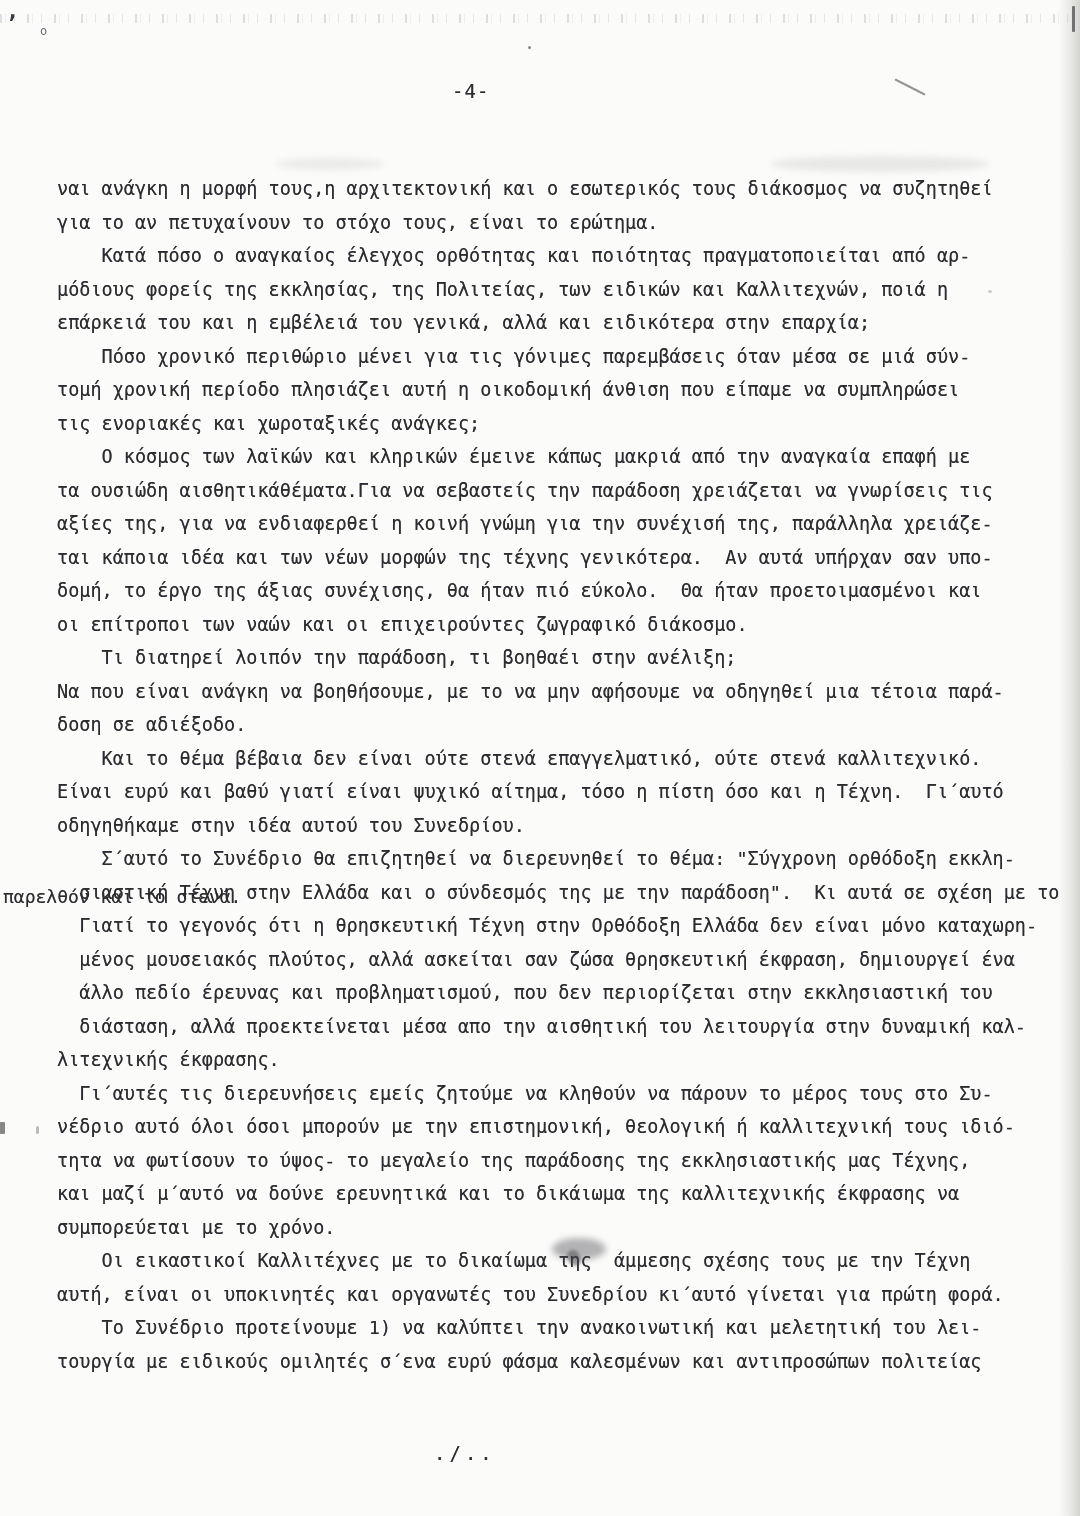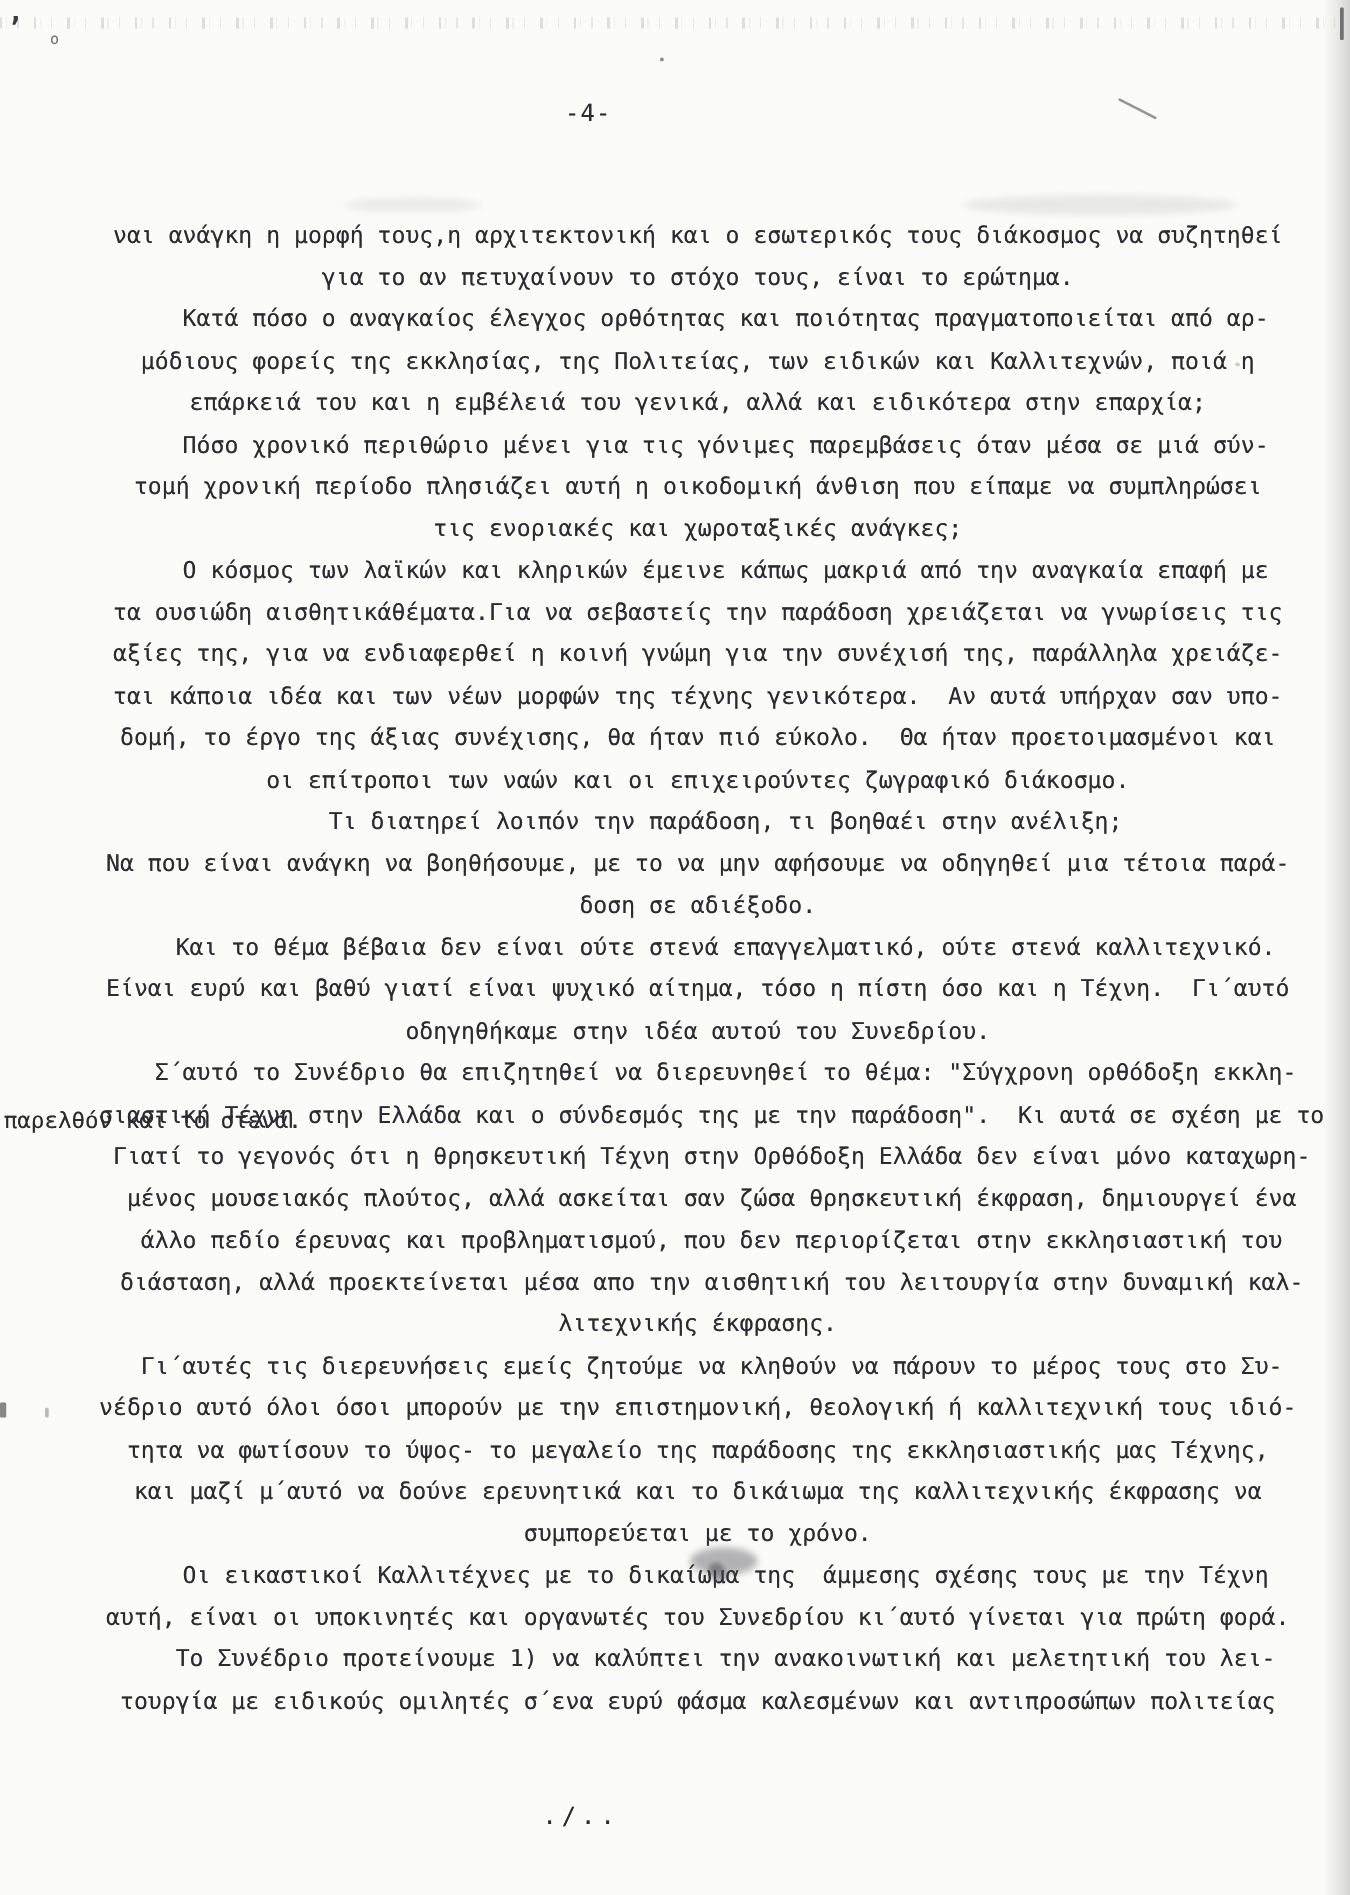--- a/index.html
+++ b/index.html
@@ -12,21 +12,20 @@
     font-family:"DejaVu Sans Mono","Liberation Mono",monospace;
     color:#2b2b30;
   }
   
   .body{
     position:absolute;left:57px;top:172px;
     font-size:18.5px;line-height:33.5px;
     white-space:pre;
     letter-spacing:0px;
     text-shadow:0 0 0.5px rgba(43,43,48,0.55);
-    text-align:center;
   }
   .line{height:33.5px;}
   .header{
     position:absolute;left:452px;top:80px;
     font-size:19px;letter-spacing:1px;
     text-shadow:0 0 0.5px rgba(43,43,48,0.55);
   }
   .footer{
     position:absolute;left:434px;top:1442px;
     font-size:19px;letter-spacing:4px;

